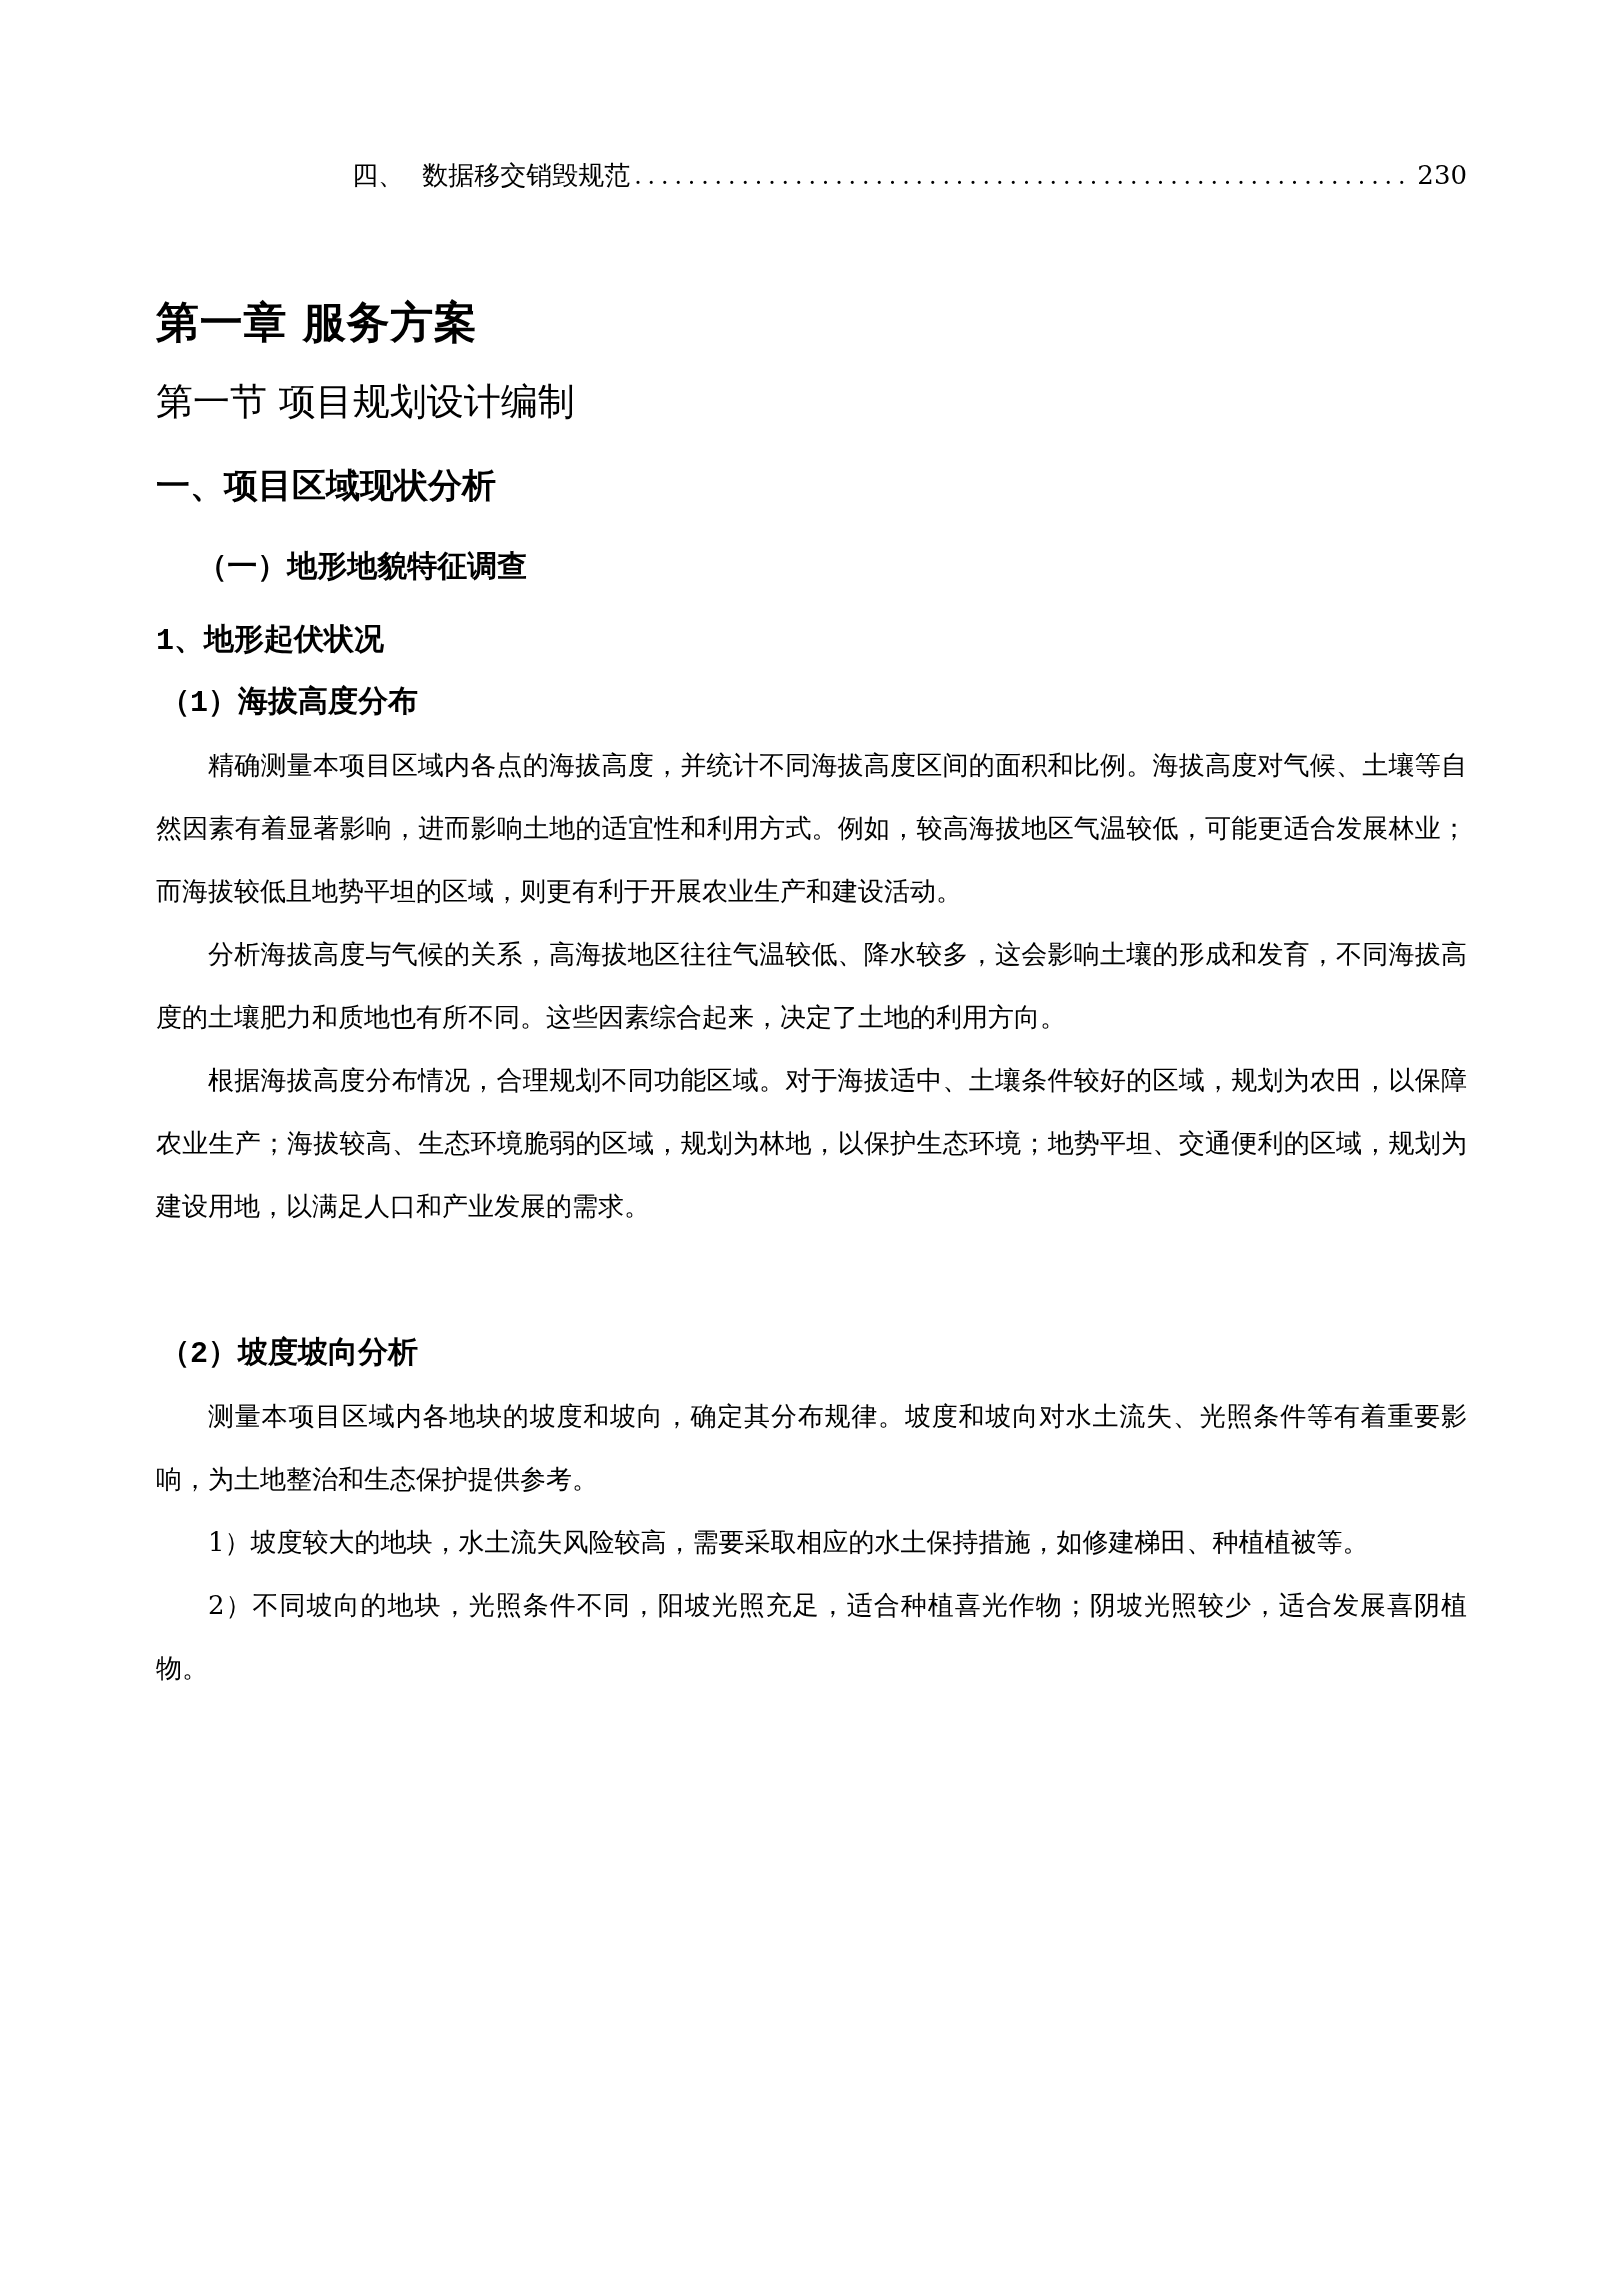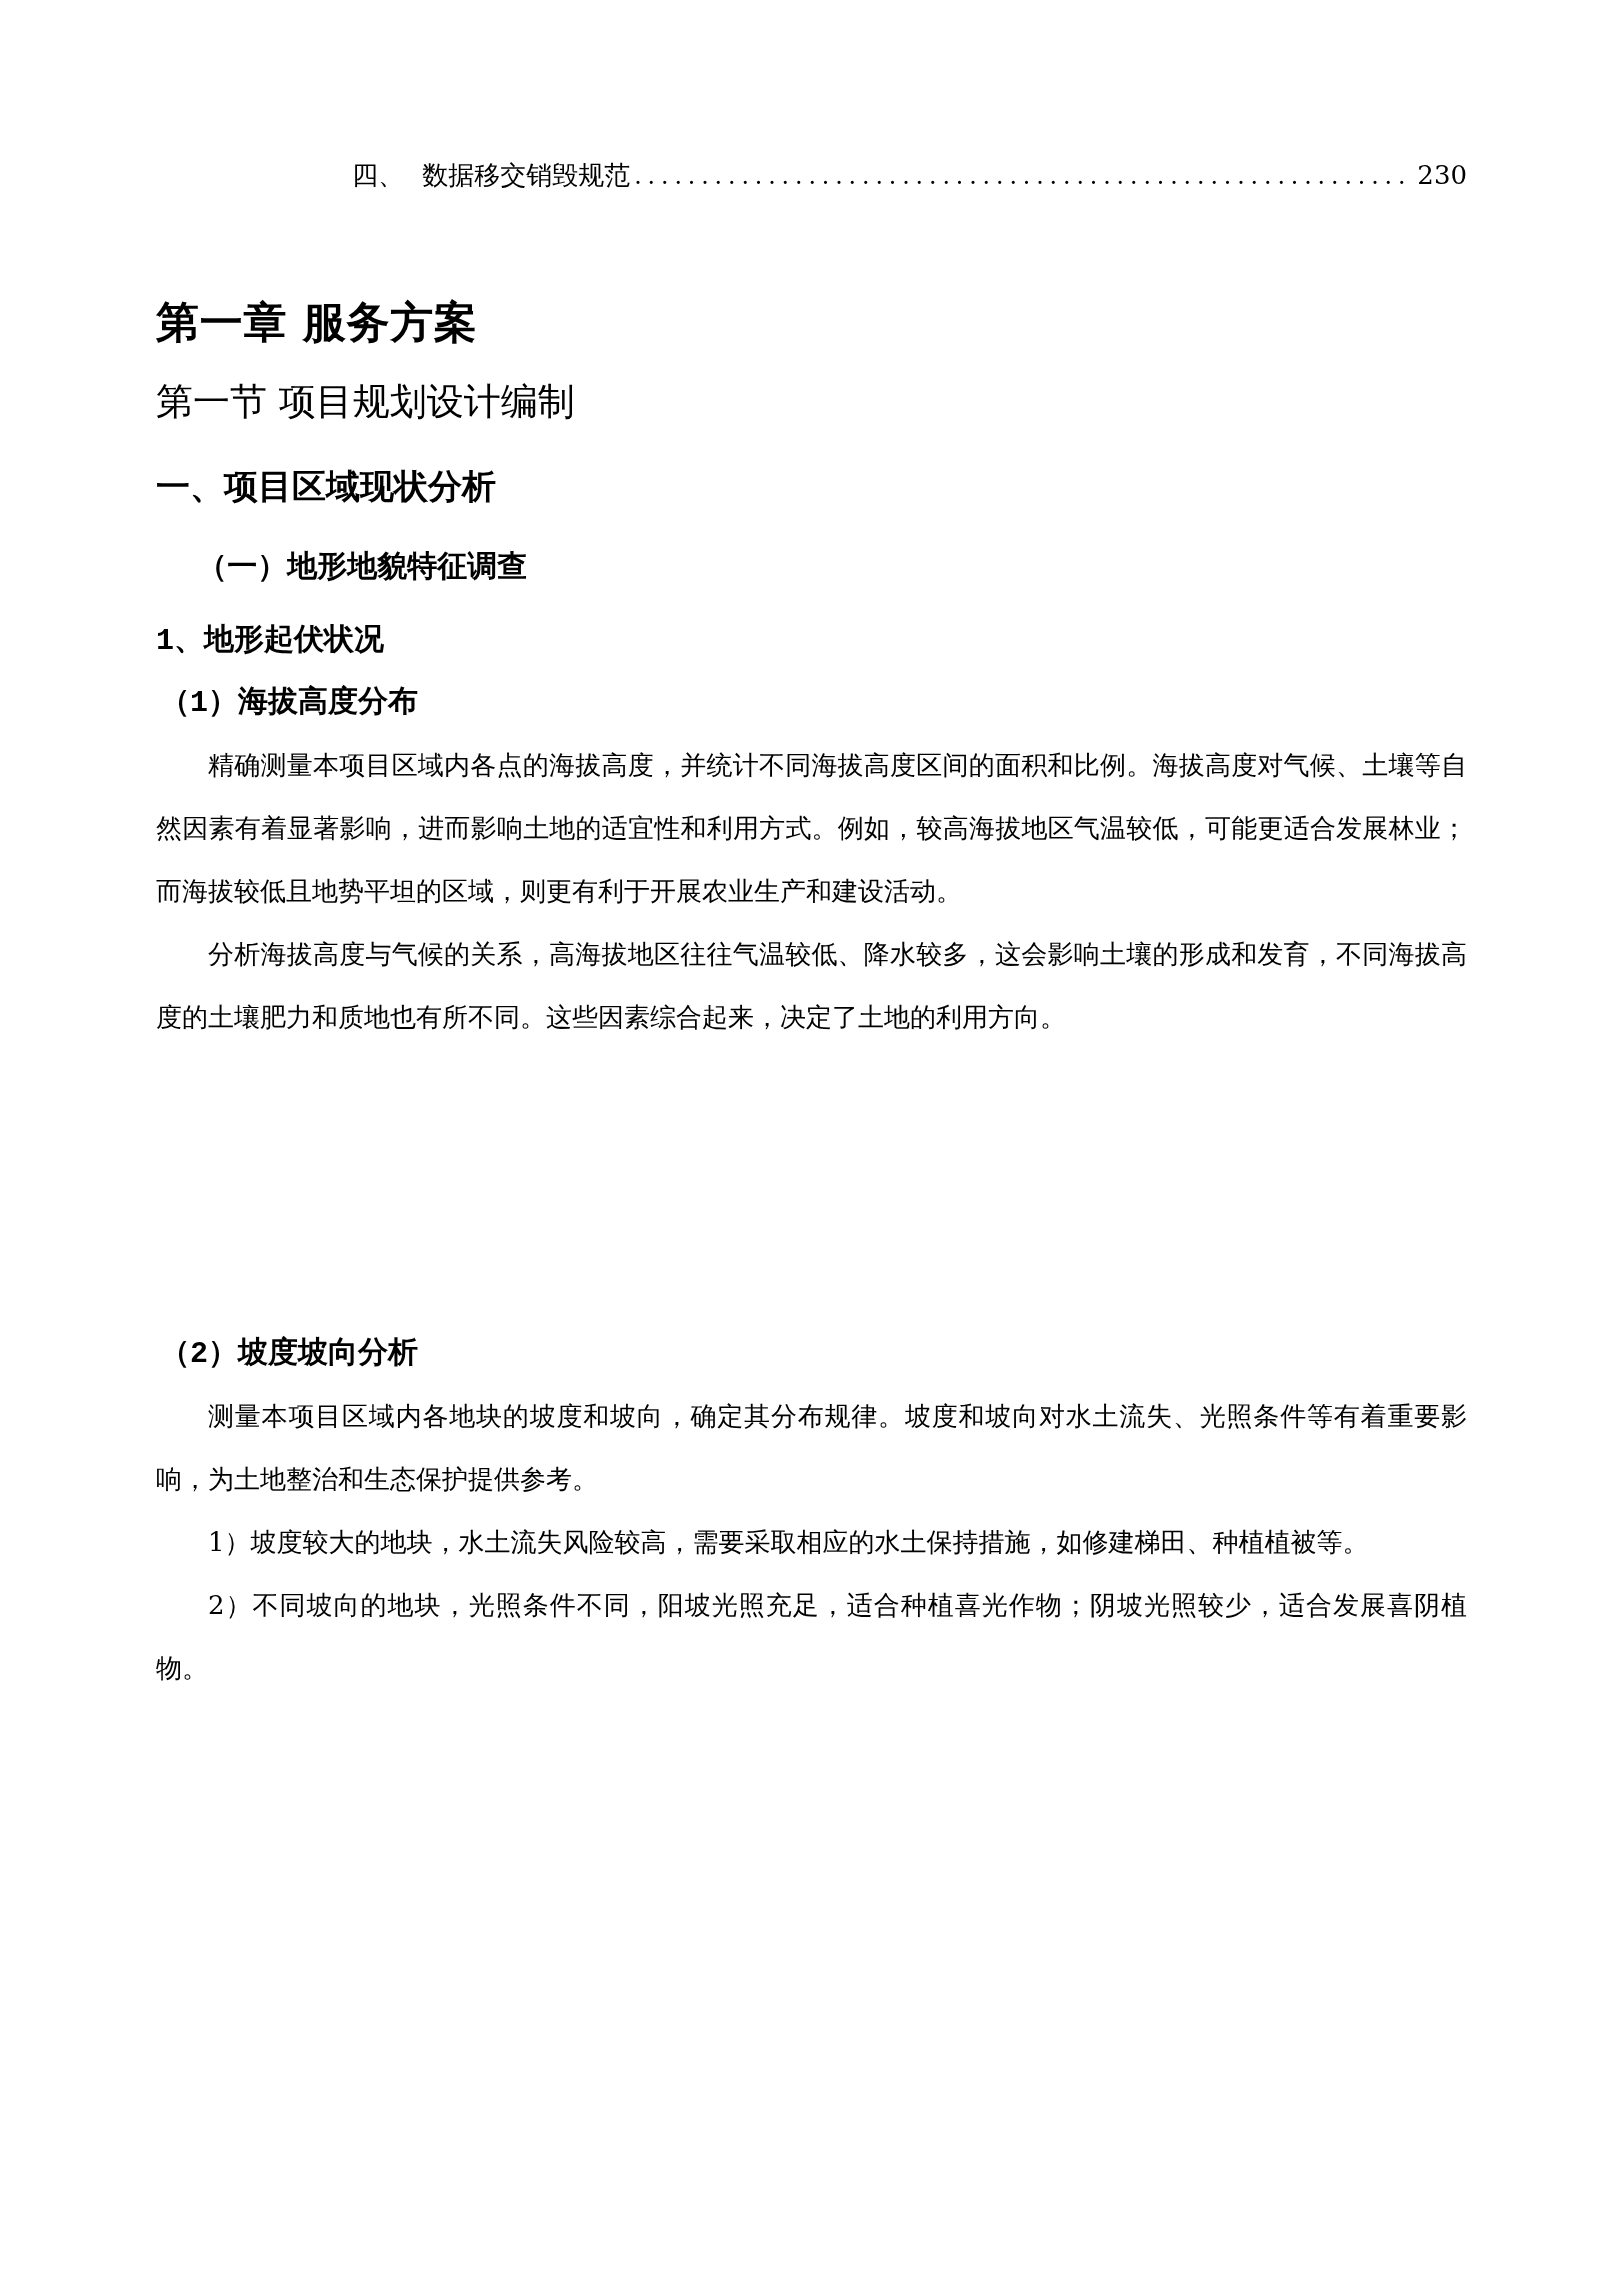--- a/index.html
+++ b/index.html
@@ -63,21 +63,21 @@
     font-family: "DejaVu Sans", "Liberation Sans", sans-serif;
     font-weight: normal;
     font-size: 37px;
     line-height: 52px;
     white-space: nowrap;
   }
   .h3 {
     position: absolute;
     left: 0;
     top: 461px;
-    font-family: Liberation Sans, sans-serif;
+    font-family: Liberation Serif, serif;
     font-weight: bold;
     font-size: 34px;
     line-height: 50px;
     white-space: nowrap;
   }
   .h4 {
     position: absolute;
     left: 5.2px;
     top: 543px;
     font-family: "DejaVu Sans", "Liberation Sans", sans-serif;
@@ -126,20 +126,21 @@
   <div class="h2">第一节  项目规划设计编制</div>
   <div class="h3">一、项目区域现状分析</div>
   <div class="h4">（一）地形地貌特征调查</div>
 
   <div class="h5" style="top:622px;">1、地形起伏状况</div>
   <div class="h5" style="top:684px; left:3.9px;">（1）海拔高度分布</div>
 
   <div class="body-block" style="top:734px;">
     <p>精确测量本项目区域内各点的海拔高度，并统计不同海拔高度区间的面积和比例。海拔高度对气候、土壤等自然因素有着显著影响，进而影响土地的适宜性和利用方式。例如，较高海拔地区气温较低，可能更适合发展林业；而海拔较低且地势平坦的区域，则更有利于开展农业生产和建设活动。</p>
     <p>分析海拔高度与气候的关系，高海拔地区往往气温较低、降水较多，这会影响土壤的形成和发育，不同海拔高度的土壤肥力和质地也有所不同。这些因素综合起来，决定了土地的利用方向。</p>
+    <p>根据海拔高度分布情况，合理规划不同功能区域。对于海拔适中、土壤条件较好的区域，规划为农田，以保障农业生产；海拔较高、生态环境脆弱的区域，规划为林地，以保护生态环境；地势平坦、交通便利的区域，规划为建设用地，以满足人口和产业发展的需求。</p>
   </div>
 
   <div class="h5" style="top:1335px; left:3.9px;">（2）坡度坡向分析</div>
 
   <div class="body-block" style="top:1385px;">
     <p>测量本项目区域内各地块的坡度和坡向，确定其分布规律。坡度和坡向对水土流失、光照条件等有着重要影响，为土地整治和生态保护提供参考。</p>
     <p>1）坡度较大的地块，水土流失风险较高，需要采取相应的水土保持措施，如修建梯田、种植植被等。</p>
     <p>2）不同坡向的地块，光照条件不同，阳坡光照充足，适合种植喜光作物；阴坡光照较少，适合发展喜阴植物。</p>
   </div>
 

